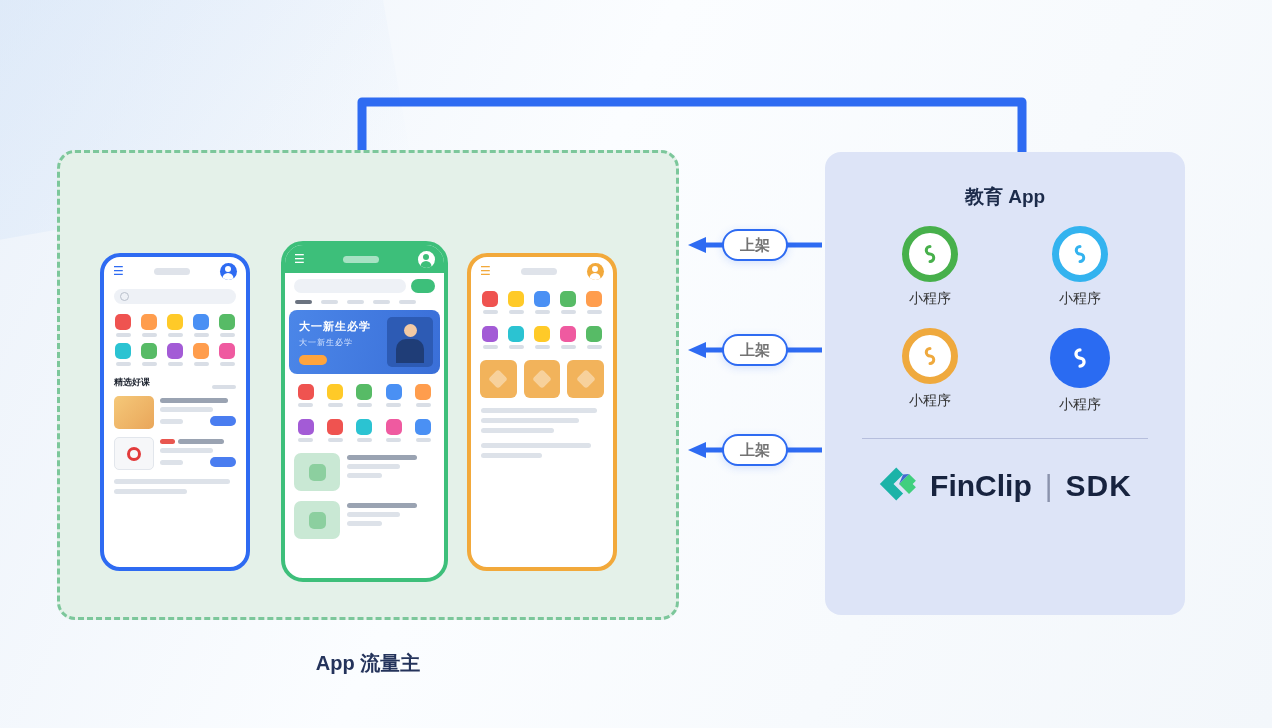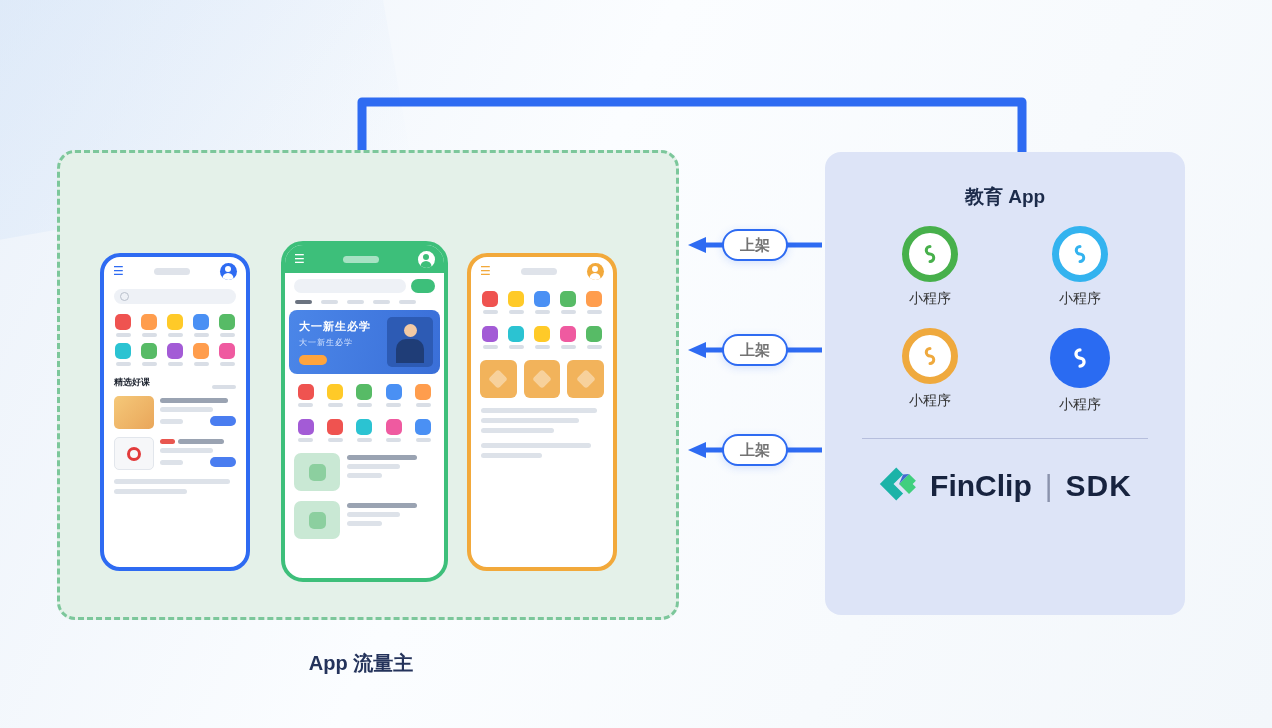--- a/index.html
+++ b/index.html
@@ -9,21 +9,21 @@
            background:linear-gradient(135deg,rgba(205,224,247,.55),rgba(255,255,255,0));
            transform:rotate(-10deg);}
   .top-title{position:absolute;top:44px;left:0;width:100%;text-align:center;
              font-size:21px;font-weight:bold;color:#23272f;letter-spacing:.5px;}
   .arrows{position:absolute;left:0;top:0;pointer-events:none;}
 
   
   .left-box{position:absolute;left:57px;top:150px;width:622px;height:470px;
             border:3px dashed #7cc79b;border-radius:18px;background:#e4f1e9;box-sizing:border-box;}
   .group-label{position:absolute;font-size:20px;font-weight:bold;color:#24335b;text-align:center;}
-  .gl-left{left:50px;width:622px;top:650px;}
+  .gl-left{left:57px;width:622px;top:650px;}
   .gl-right{left:825px;width:360px;top:652px;}
 
   
   .phone{position:absolute;background:#fff;overflow:hidden;box-sizing:border-box;}
   .p1{left:100px;top:253px;width:150px;height:318px;border:4px solid #2e6bf2;border-radius:20px;}
   .p2{left:281px;top:241px;width:167px;height:341px;border:4px solid #3dbf7a;border-radius:22px;}
   .p3{left:467px;top:253px;width:150px;height:318px;border:4px solid #f2a93b;border-radius:20px;}
   .ph-head{height:28px;display:flex;align-items:center;justify-content:space-between;padding:0 9px;}
   .head-green{background:#3dbf7a;border-radius:14px 14px 0 0;}
   .ham{font-size:12px;font-weight:bold;line-height:1;}

